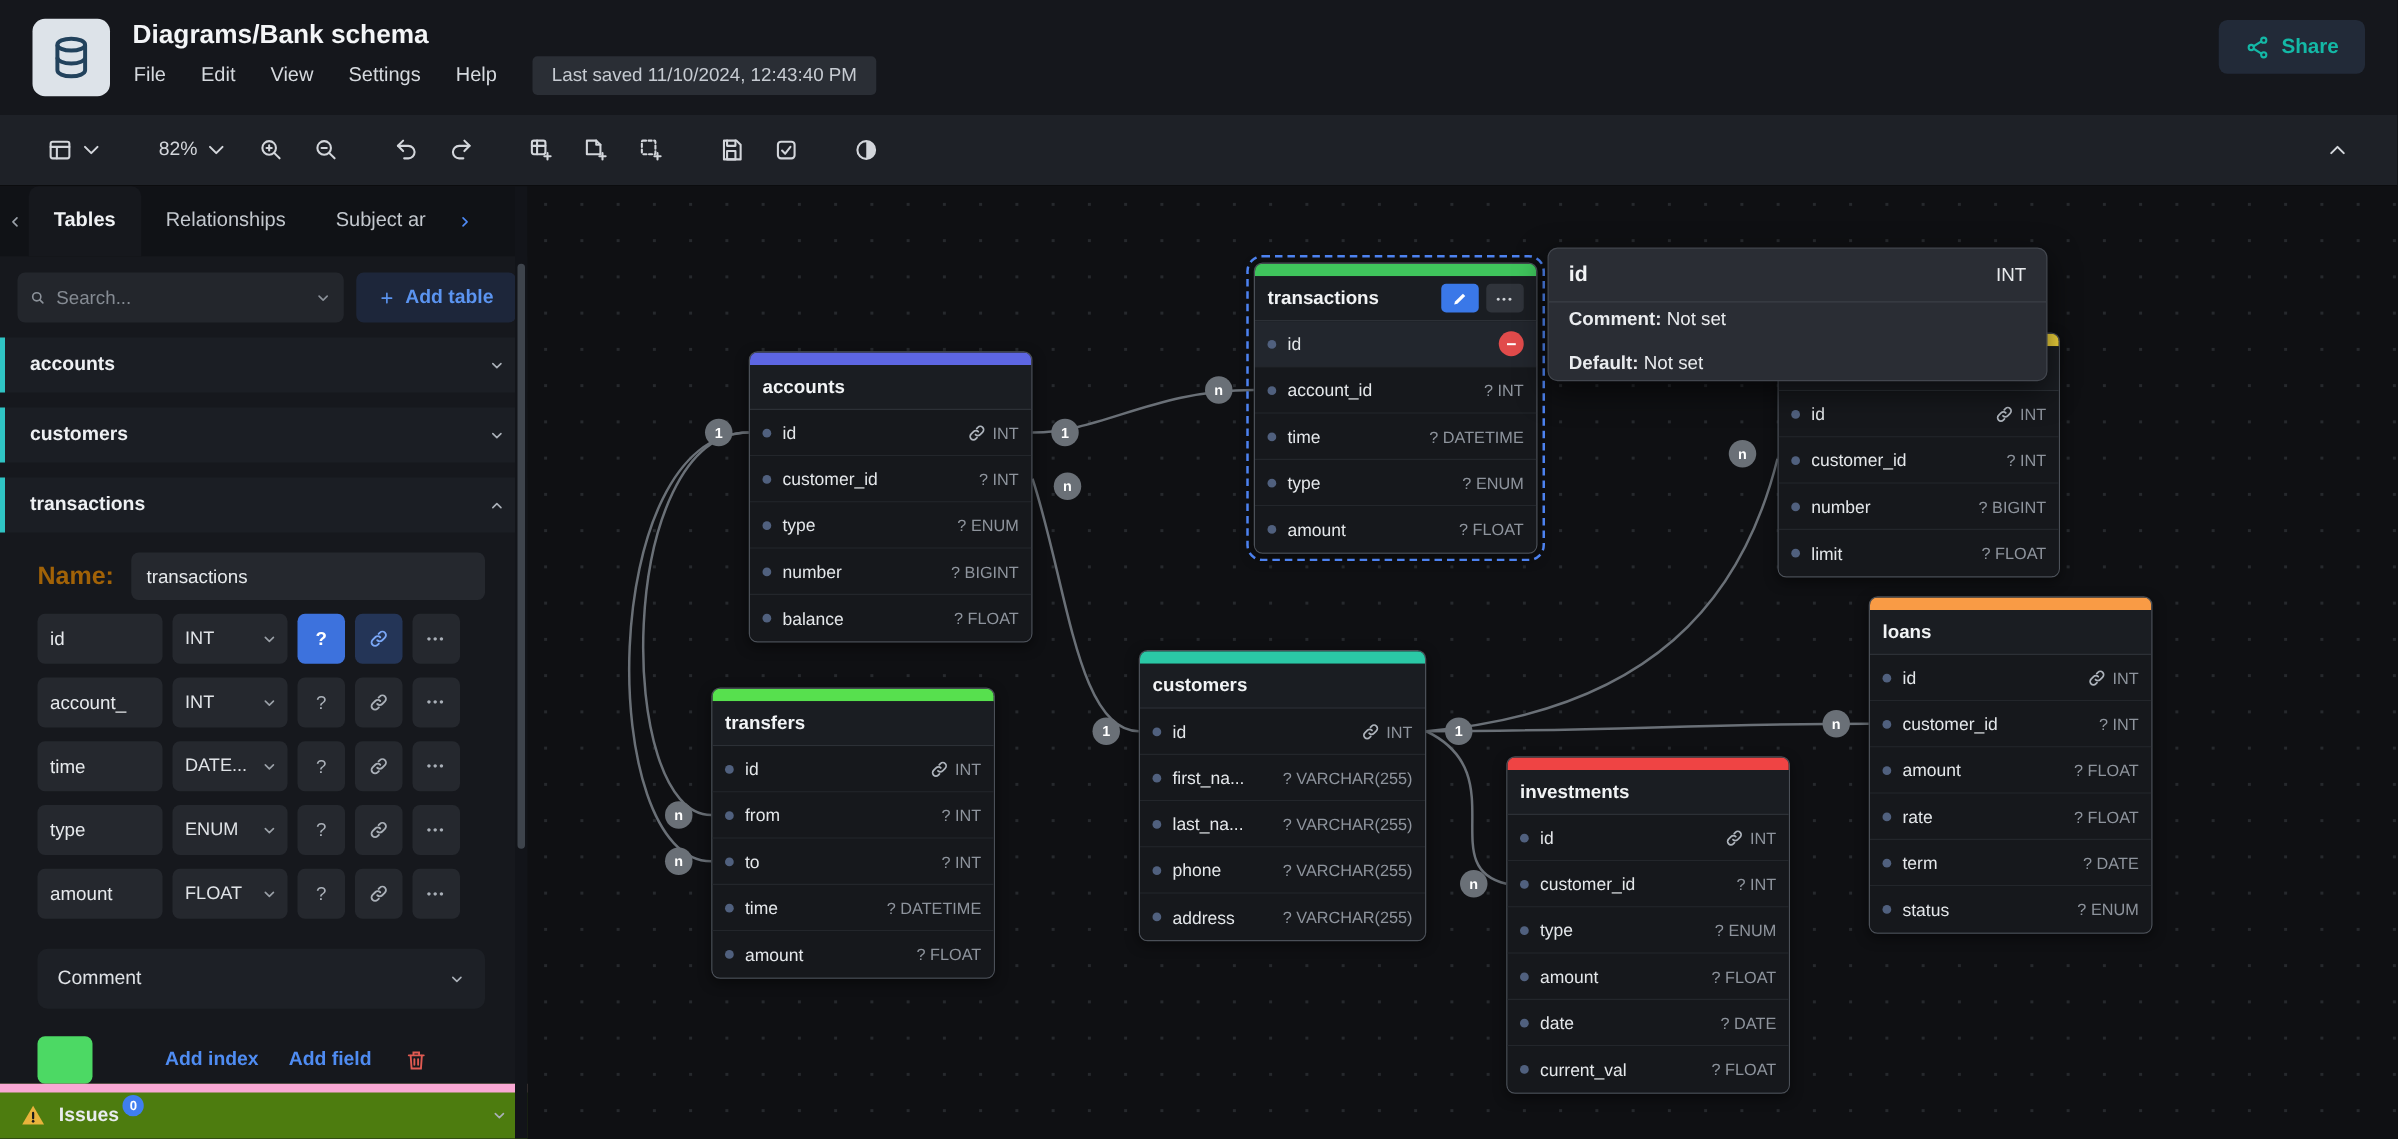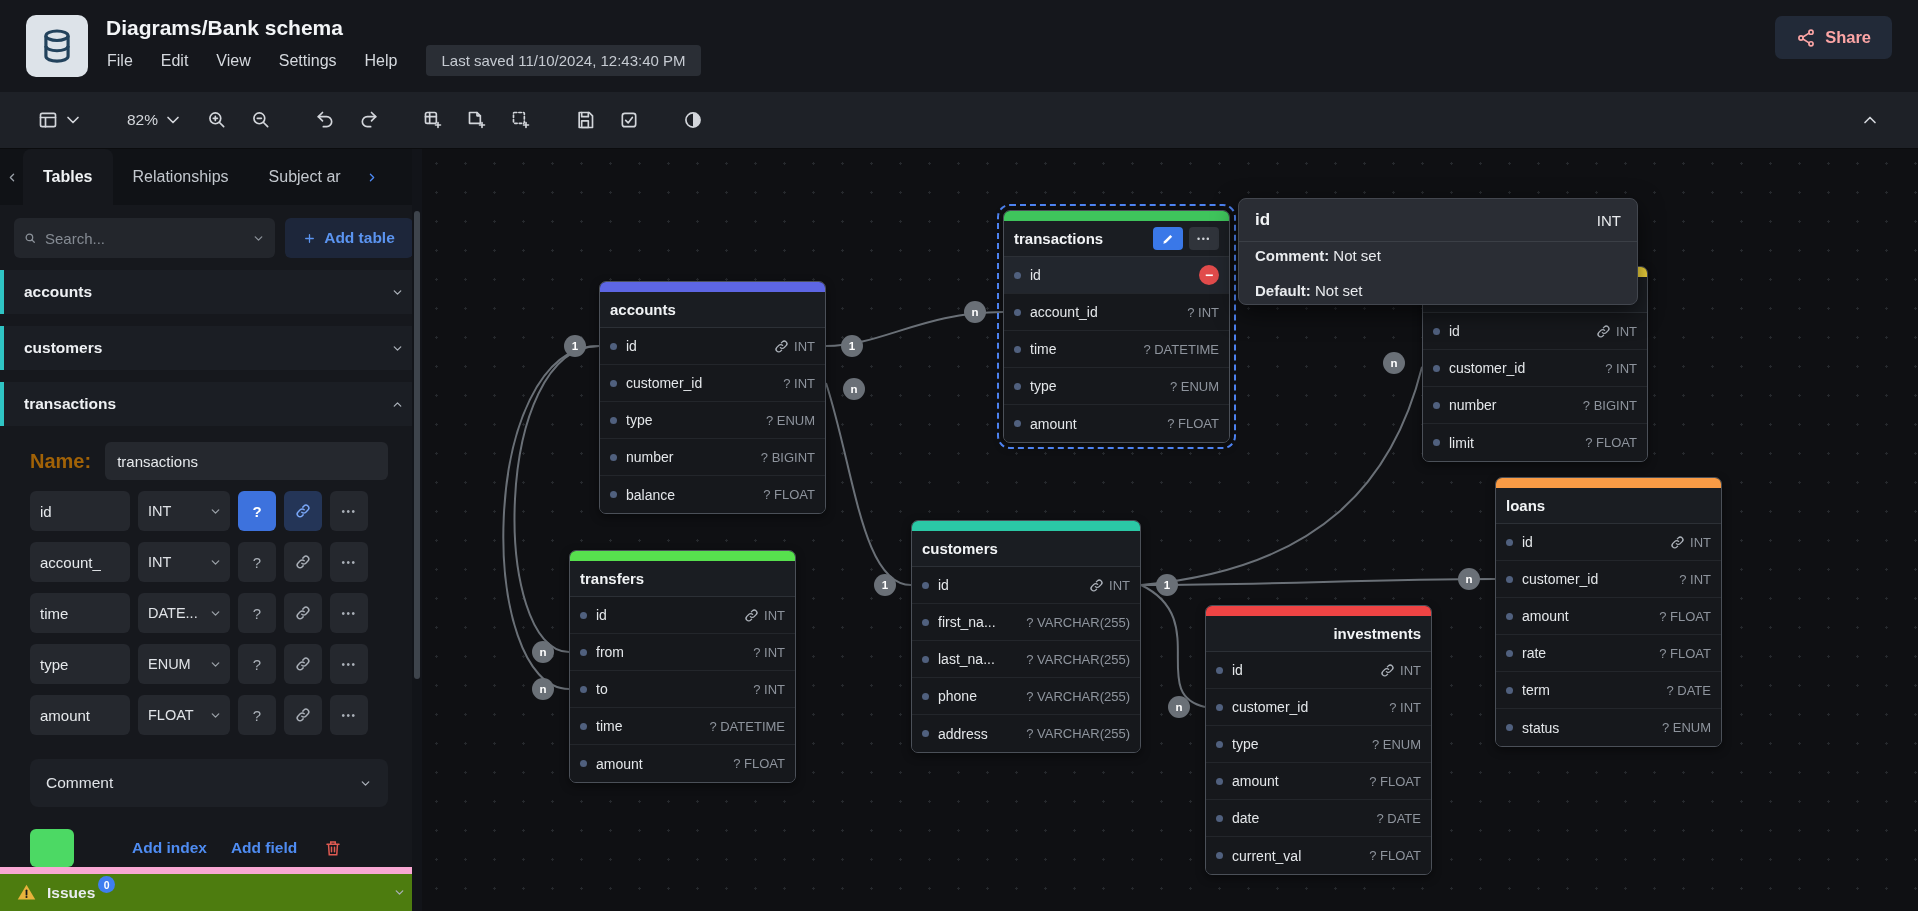--- a/index.html
+++ b/index.html
@@ -11,21 +11,21 @@
 
   
   .topbar { position:absolute; left:0; top:0; width:100%; height:92px; background:#15171c; display:flex; align-items:center; padding:0 26px; }
   .logo { width:62px; height:62px; border-radius:10px; background:#dde3e9; display:flex; align-items:center; justify-content:center; color:#22425c; flex:none; }
   .logo svg { width:38px; height:38px; fill:none; stroke:currentColor; stroke-width:2; }
   .head-main { margin-left:18px; display:flex; flex-direction:column; gap:5px; }
   .title { font-size:21px; font-weight:700; color:#f3f5f7; }
   .menubar { display:flex; align-items:center; gap:6px; margin-left:-10px; }
   .mi { font-size:16px; color:#d5d9de; padding:5px 11px; border-radius:4px; }
   .saved { background:#2a2e35; color:#c6cbd2; font-size:15px; padding:7px 15px; border-radius:4px; margin-left:12px; }
-  .share-btn { margin-left:auto; align-self:flex-start; margin-top:16px; display:flex; align-items:center; gap:9px; background:#222a38; color:#fca5a5; border:none; border-radius:7px; height:43px; padding:0 21px; font-size:16.5px; font-weight:600; }
+  .share-btn { margin-left:auto; align-self:flex-start; margin-top:16px; display:flex; align-items:center; gap:9px; background:#222a38; color:#14b8a6; border:none; border-radius:7px; height:43px; padding:0 21px; font-size:16.5px; font-weight:600; }
 
   
   .toolbar { position:absolute; top:92px; left:0; width:100%; height:57px; background:#1e2127; border-bottom:1px solid #0b0c0e; display:flex; align-items:center; padding:0 30px; gap:8px; color:#d3d6db; }
   .tb { display:flex; align-items:center; gap:5px; background:none; border:none; color:inherit; padding:7px 8px; border-radius:4px; font-size:15.5px; }
   .ml { margin-left:20px; }
   .caret { width:11px; height:11px; }
   .tb-up { margin-left:auto; }
 
   
   .sidebar { position:absolute; left:0; top:149px; width:422px; bottom:0; background:#16181d; }
@@ -660,21 +660,21 @@
         </span>
       </div>
       <div class="trow">
         <span class="bullet"></span>
         <span class="fname">address</span>
         <span class="ftype">
           <span class="ftx">? VARCHAR(255)</span>
         </span>
       </div>
     </div>
-    <div class="dtable" style="left: 783px; top: 456px; width: 227px; text-align: right;">
+    <div class="dtable" style="left: 783px; top: 456px; width: 227px;">
       <div class="strip" style="background: rgb(239, 68, 68);"></div>
       <div class="thead">
         <span class="tname">investments</span>
       </div>
       <div class="trow">
         <span class="bullet"></span>
         <span class="fname">id</span>
         <span class="ftype">
           <span class="keyic">
             <svg viewBox="0 0 24 24" fill="none" stroke="currentColor" stroke-width="2.2" stroke-linecap="round">

